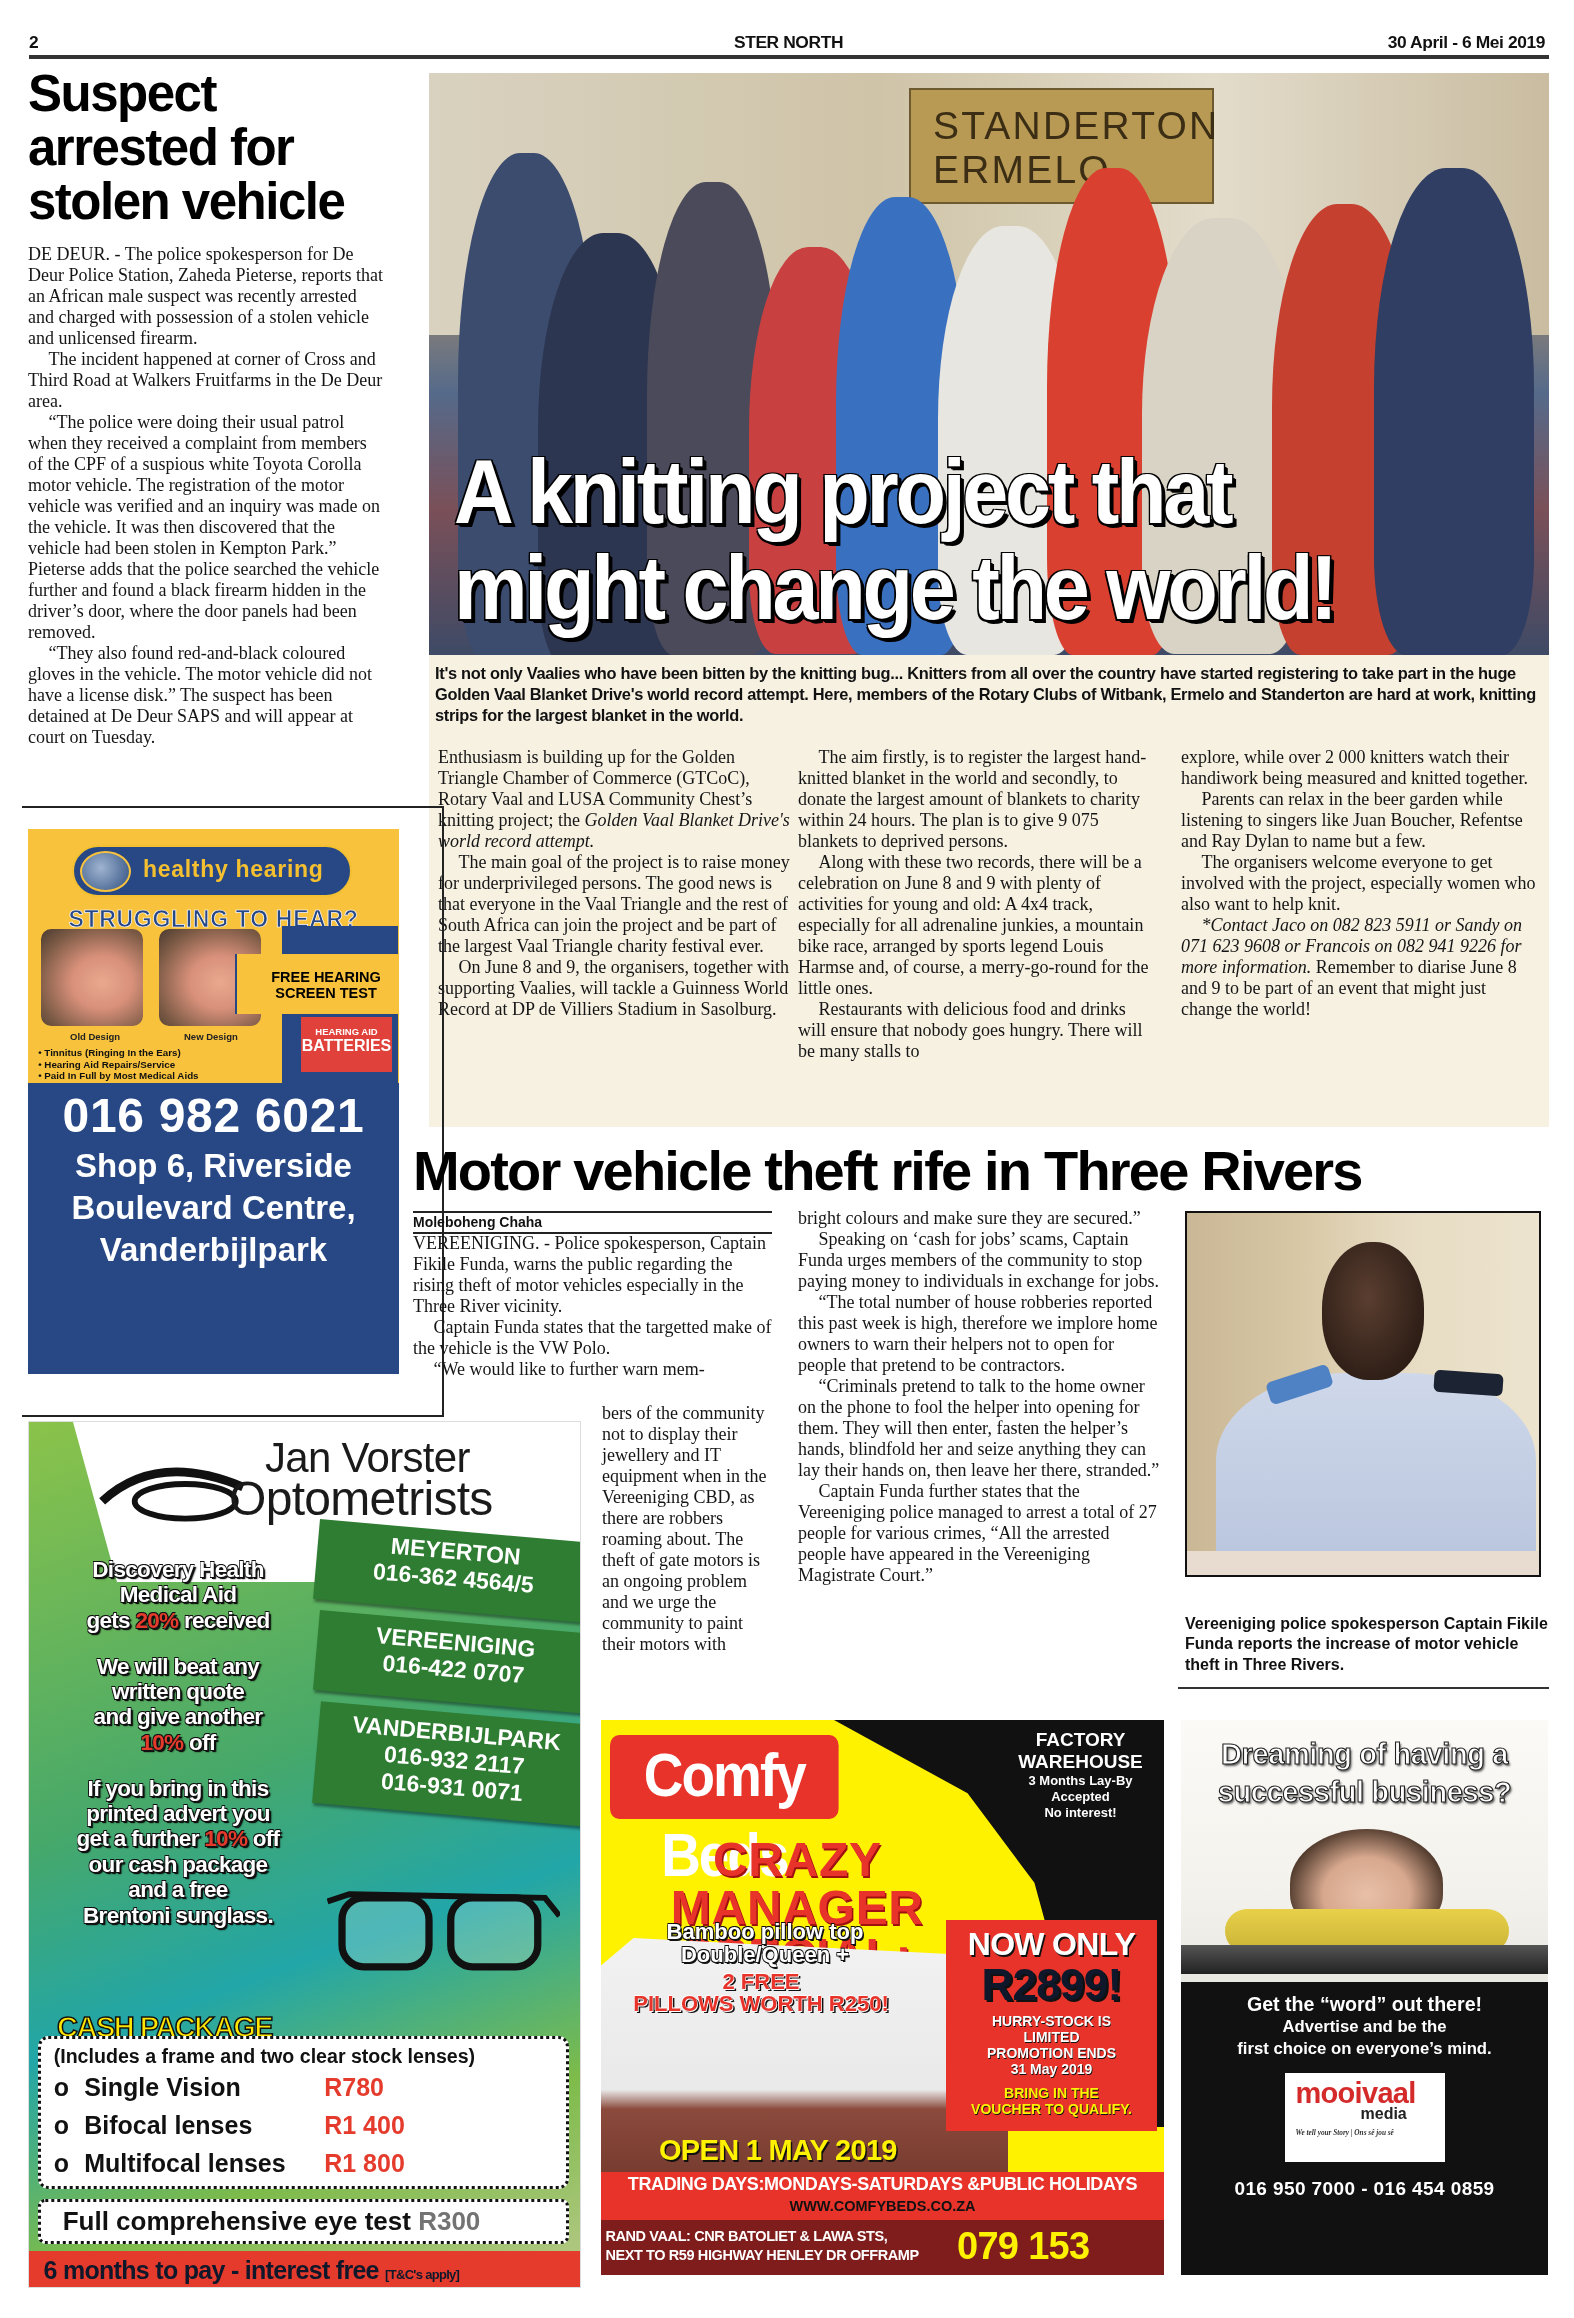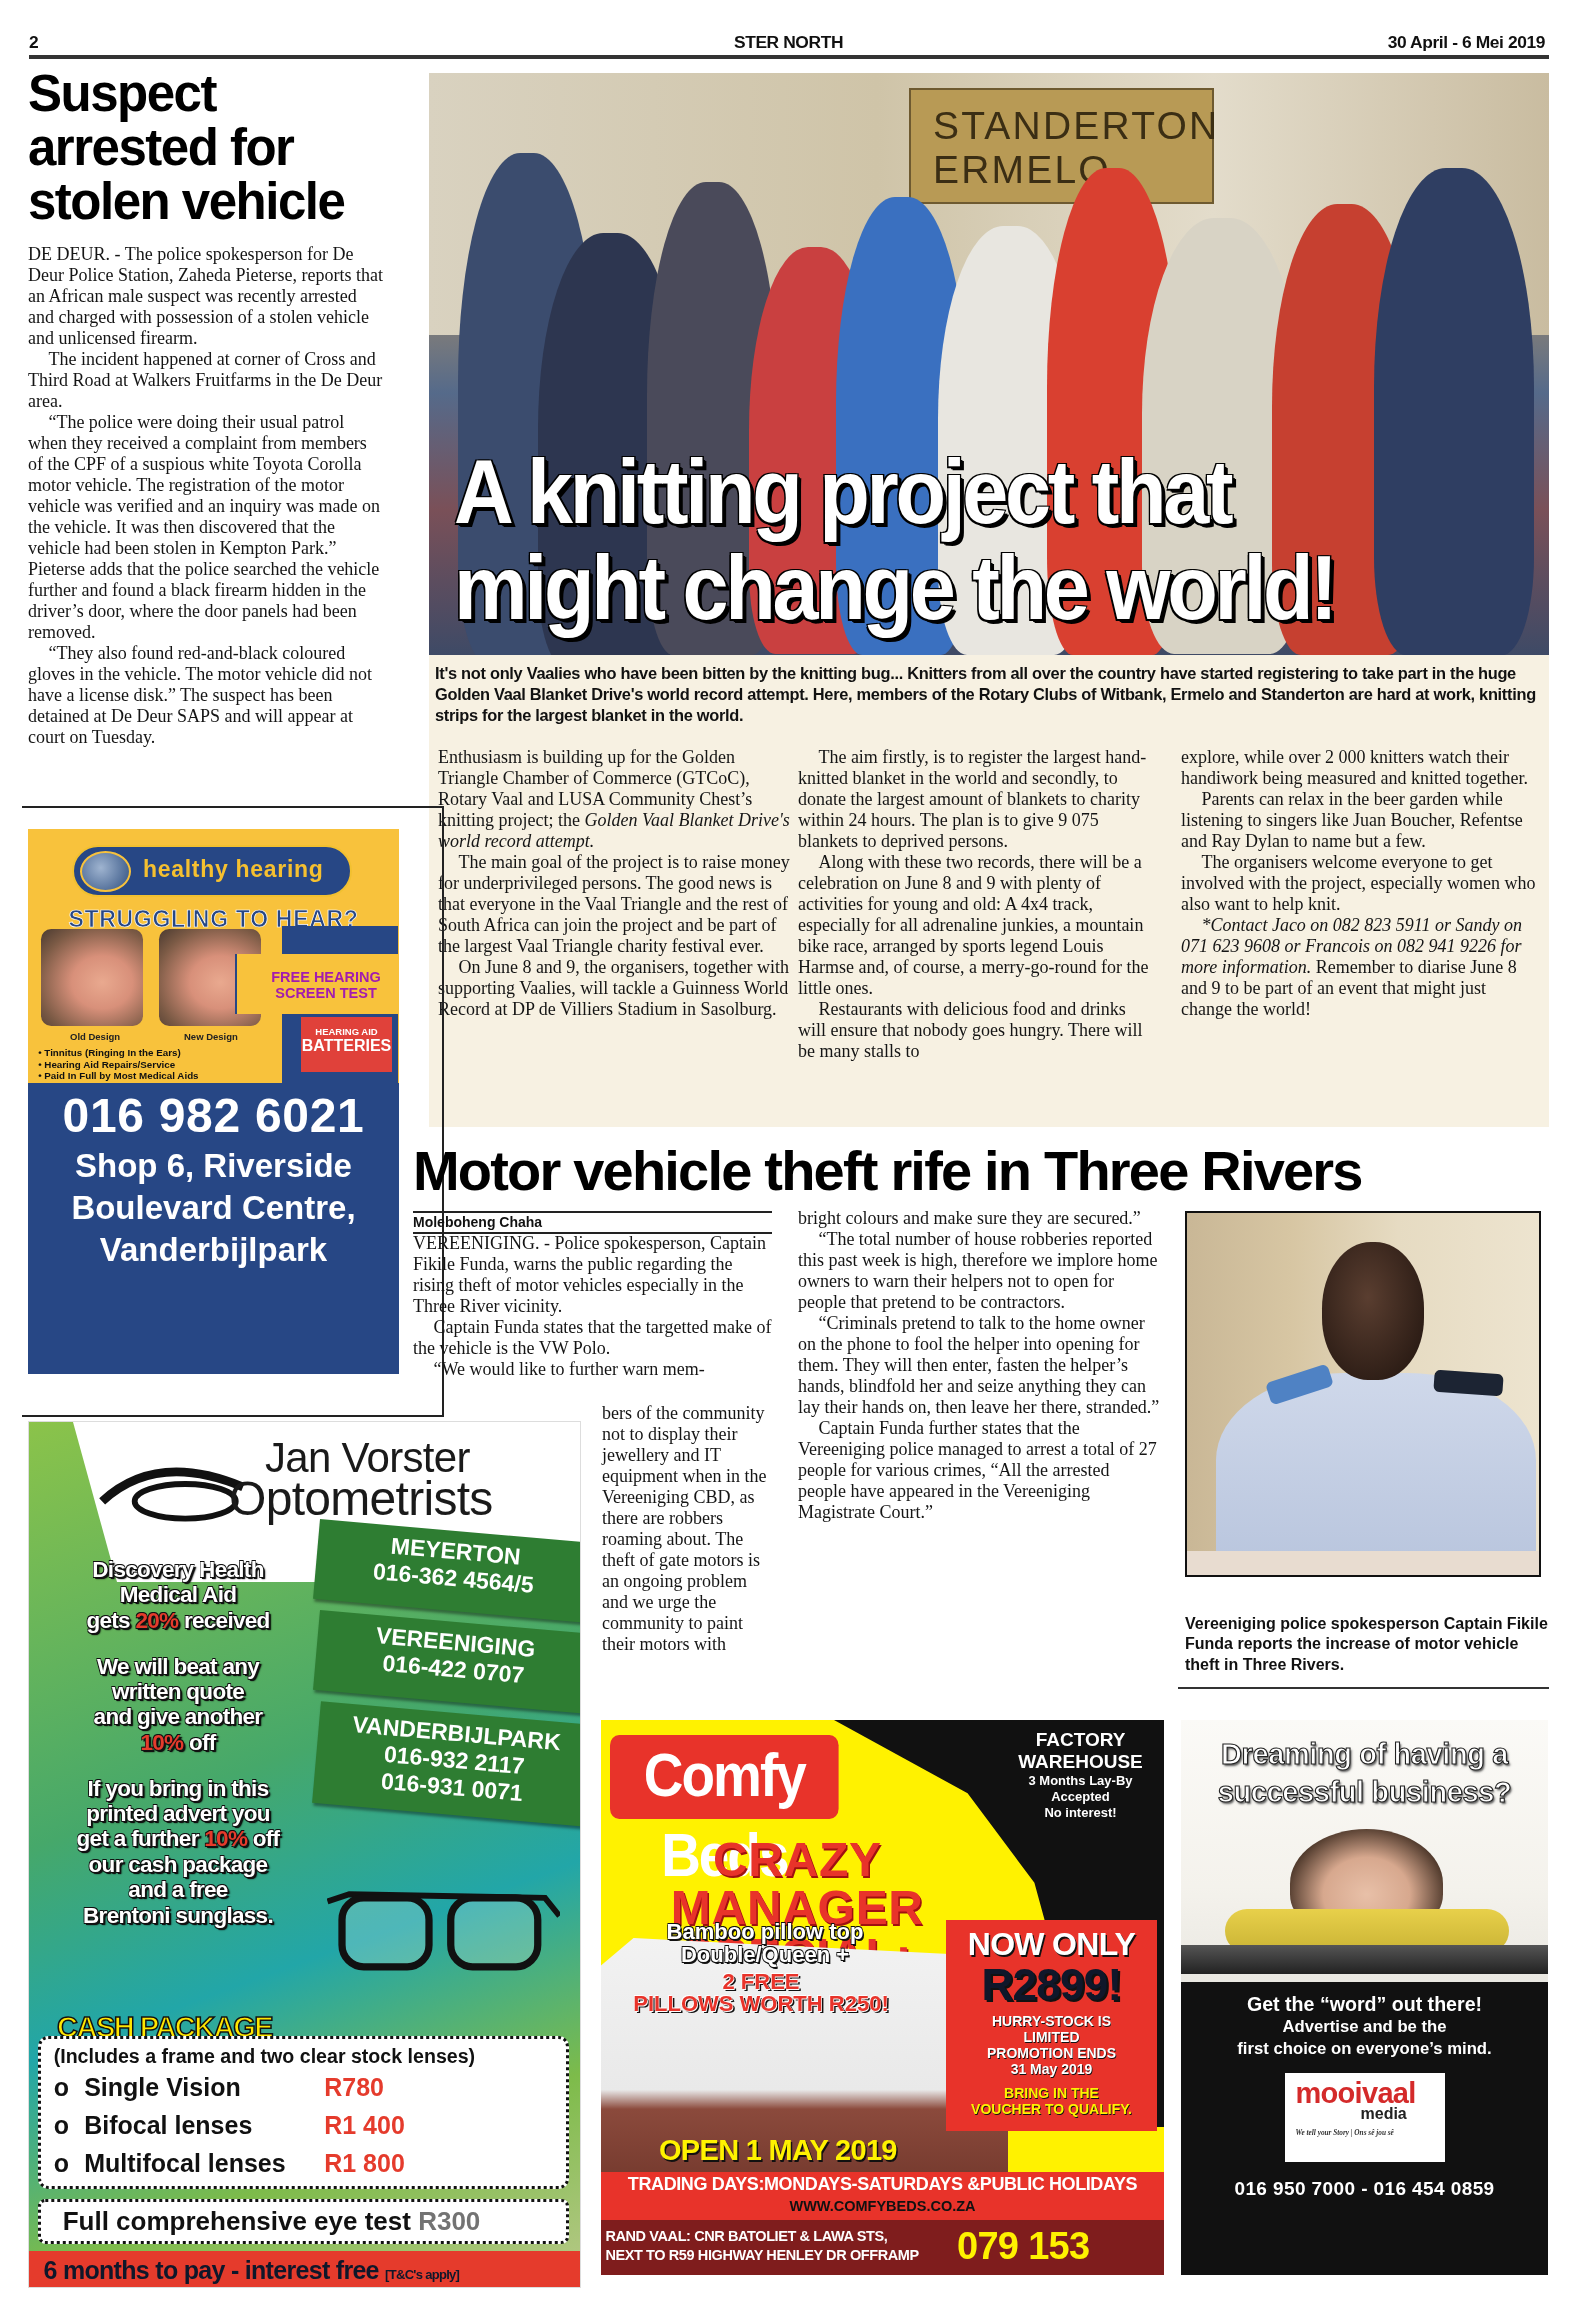--- a/index.html
+++ b/index.html
@@ -41,21 +41,21 @@
   .hh-ad { left: 28px; top: 829px; width: 371px; height: 545px; background: #f8c23c; overflow: hidden; }
   .hh-border { left: 22px; top: 806px; width: 422px; height: 611px; border-right: 2.2px solid #222; border-top: 2.2px solid #222; border-bottom: 2.2px solid #222; }
   .hh-logo { position:absolute; left:44px; top:16px; width:280px; height:52px; background:#274785; border-radius: 26px; border: 2.2px solid #f2c030; }
   .hh-logo-mark { position:absolute; left:5.8px; top:3.6px; width:51px; height:41px; border-radius:50%; background: radial-gradient(circle at 40% 40%, #9fb4d0, #2f4f80); border:2.2px solid #f8c23c; }
   .hh-logo-text { position:absolute; left:69px; top:8.7px; font-family:"Liberation Sans",sans-serif; font-weight:bold; font-size:23px; color:#f5c030; letter-spacing:0.7px; }
   .hh-struggle { position:absolute; left:0; top:77px; width:100%; height:22px; text-align:center; font-family:"Liberation Sans",sans-serif; font-weight:900; font-size:23px; color:#274785; letter-spacing:0.7px; -webkit-text-stroke: 0.7px #fff; }
   .hh-blue-right { position:absolute; left:254px; top:97px; width:116px; height:247px; background:#274785; }
   .hh-ear { position:absolute; top:100px; width:102px; height:97px; border-radius:10.2px; background: radial-gradient(ellipse at 60% 55%, #e9a98f 0%, #d8907a 35%, #7b5a45 75%, #4a3a30 100%); }
   .hh-ear-label { position:absolute; top:202px; font-family:"Liberation Sans",sans-serif; font-weight:bold; font-size:9.5px; color:#222; }
   .hh-free { position:absolute; left:207px; top:125px; width:164px; height:60px; background:#f8c23c; border-left:2.9px solid #274785; }
-  .hh-free span { display:block; text-align:center; font-family:"Liberation Sans",sans-serif; font-weight:bold; font-size:14.5px; line-height:16px; color:#a21caf; margin-top:14.5px;padding-left:16px; }
+  .hh-free span { display:block; text-align:center; font-family:"Liberation Sans",sans-serif; font-weight:bold; font-size:14.5px; line-height:16px; color:#000000; margin-top:14.5px;padding-left:16px; }
   .hh-batt { position:absolute; left:273px; top:188px; width:91px; height:55px; background:#e0413a; text-align:center; color:#fff; font-family:"Liberation Sans",sans-serif; font-weight:bold; }
   .hh-batt .a { font-size:9.5px; margin-top:8.7px; display:block; }
   .hh-batt .b { font-size:16px; display:block; }
   .hh-bullets { position:absolute; left:10.2px; top:218px; font-family:"Liberation Sans",sans-serif; font-weight:bold; font-size:9.8px; line-height:11.6px; color:#111; }
   .hh-bottom { position:absolute; left:0; top:254px; width:100%; height:291px; background:#274785; color:#fff; text-align:center; font-family:"Liberation Sans",sans-serif; font-weight:bold; }
   .hh-phone { font-size:48px; line-height:58px; margin-top:4.4px; letter-spacing:0.7px; }
   .hh-addr { font-size:33px; line-height:42px; }
 
   
   .mv-title { left: 413px; top: 1140px; width: 1134px; font-size: 56px; line-height: 61px; letter-spacing: -1.8px; }
@@ -232,20 +232,21 @@
 <div class="abs body-text mv-col1">
   <p class="first">VEREENIGING. - Police spokesperson, Captain Fikile Funda, warns the public regarding the rising theft of motor vehicles especially in the Three River vicinity.</p>
   <p>Captain Funda states that the targetted make of the vehicle is the VW Polo.</p>
   <p>“We would like to further warn mem-</p>
 </div>
 <div class="abs body-text mv-col1b">
   <p class="first">bers of the community not to display their jewellery and IT equipment when in the Vereeniging CBD, as there are robbers roaming about. The theft of gate motors is an ongoing problem and we urge the community to paint their motors with</p>
 </div>
 <div class="abs body-text mv-col2">
   <p class="first">bright colours and make sure they are secured.”</p>
+  <p>Speaking on ‘cash for jobs’ scams, Captain Funda urges members of the community to stop paying money to individuals in exchange for jobs.</p>
   <p>“The total number of house robberies reported this past week is high, therefore we implore home owners to warn their helpers not to open for people that pretend to be contractors.</p>
   <p>“Criminals pretend to talk to the home owner on the phone to fool the helper into opening for them. They will then enter, fasten the helper’s hands, blindfold her and seize anything they can lay their hands on, then leave her there, stranded.”</p>
   <p>Captain Funda further states that the Vereeniging police managed to arrest a total of 27 people for various crimes, “All the arrested people have appeared in the Vereeniging Magistrate Court.”</p>
 </div>
 <div class="abs mv-photo">
   <div class="body"></div>
   <div class="head"></div>
   <div class="epaulette-l"></div>
   <div class="epaulette-r"></div>
   <div class="desk"></div>

